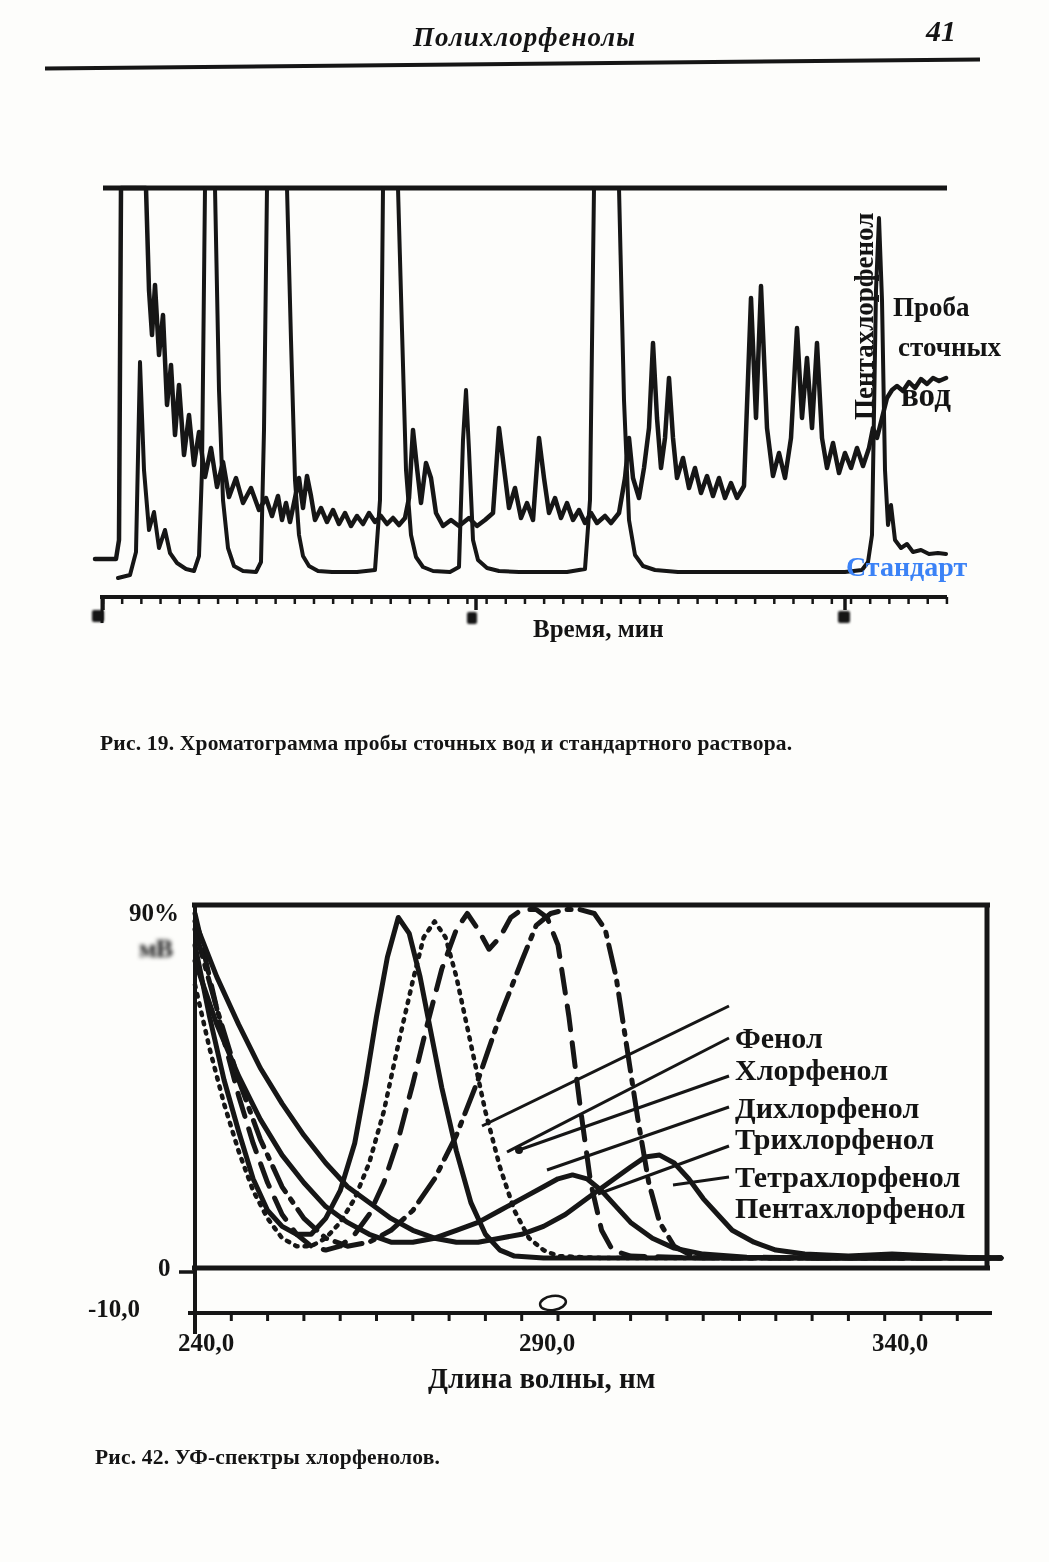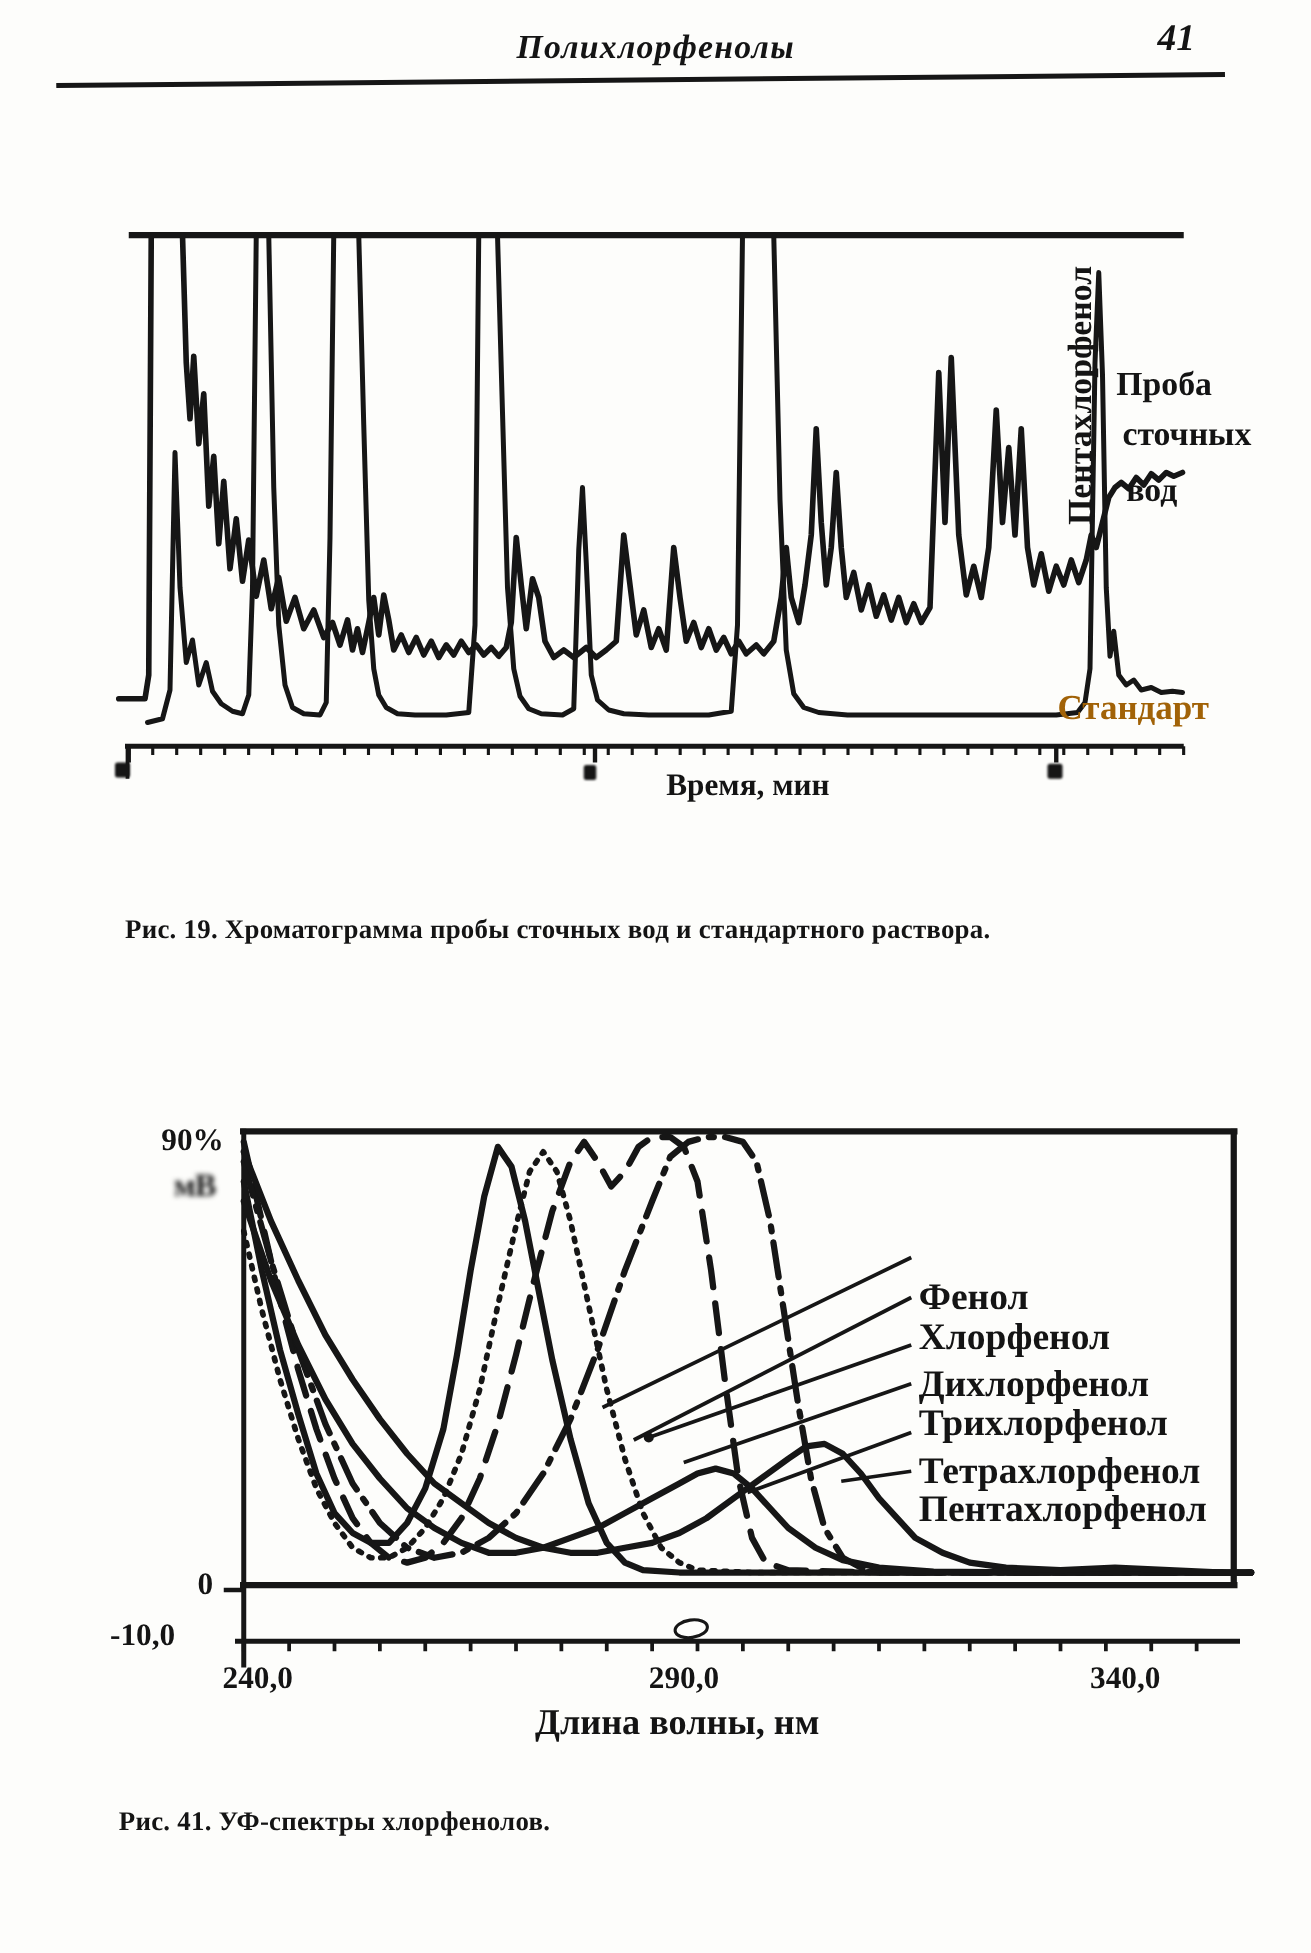--- a/index.html
+++ b/index.html
@@ -7,22 +7,22 @@
        font-family:"Liberation Serif", serif;color:#141414;}
   .abs{position:absolute;}
   .hdr-title{top:22px;left:0;width:1049px;text-align:center;font-size:27px;font-style:italic;font-weight:700;letter-spacing:1px;}
   .page-num{top:14px;left:926px;font-size:30px;font-style:italic;font-weight:700;}
   .hdr-rule{top:62px;left:45px;width:935px;height:4px;background:#161616;transform:rotate(-0.55deg);}
   .fig-svg{position:absolute;}
   .vlabel{left:849px;top:420px;transform:rotate(-90deg);transform-origin:0 0;font-size:27px;font-weight:700;white-space:nowrap;}
   .blabel{font-weight:700;white-space:nowrap;}
   .sample-l1{left:893px;top:292px;font-size:27px;}
   .sample-l2{left:898px;top:332px;font-size:27px;}
-  .sample-l3{left:901px;top:377px;font-size:27px;}
-  .standard-l{left:846px;top:551px;font-size:28px;font-weight:600;color:#a16207;filter:blur(0.5px);}
+  .sample-l3{left:901px;top:377px;font-size:33px;}
+  .standard-l{left:846px;top:551px;font-size:28px;font-weight:600;color:#3b82f6;filter:blur(0.5px);}
   .time-l{left:533px;top:615px;font-size:25px;}
   .cap{font-size:21.5px;font-weight:700;letter-spacing:0.2px;}
   .cap24{left:100px;top:731px;width:800px;}
   .cap25{left:95px;top:1445px;width:700px;}
   .smudge{background:#151515;border-radius:2px;filter:blur(0.8px);}
   .sm1{left:92px;top:610px;width:12px;height:12px;}
   .sm2{left:467px;top:612px;width:10px;height:12px;}
   .sm3{left:838px;top:611px;width:12px;height:12px;}
   .y90{left:129px;top:899px;font-size:25px;}
   .ymv{left:139px;top:934px;font-size:26px;letter-spacing:-1px;filter:blur(2.2px);font-weight:900;}
@@ -165,13 +165,13 @@
 <div class="abs blabel x340">340,0</div>
 <div class="abs blabel wave-l">Длина волны, нм</div>
 
 <div class="abs leg leg0">Фенол</div>
 <div class="abs leg leg1">Хлорфенол</div>
 <div class="abs leg leg2">Дихлорфенол</div>
 <div class="abs leg leg3">Трихлорфенол</div>
 <div class="abs leg leg4">Тетрахлорфенол</div>
 <div class="abs leg leg5">Пентахлорфенол</div>
 
-<div class="abs cap cap25">Рис. 41. УФ-спектры хлорфенолов.</div>
+<div class="abs cap cap25">Рис. 42. УФ-спектры хлорфенолов.</div>
 
 </body></html>

